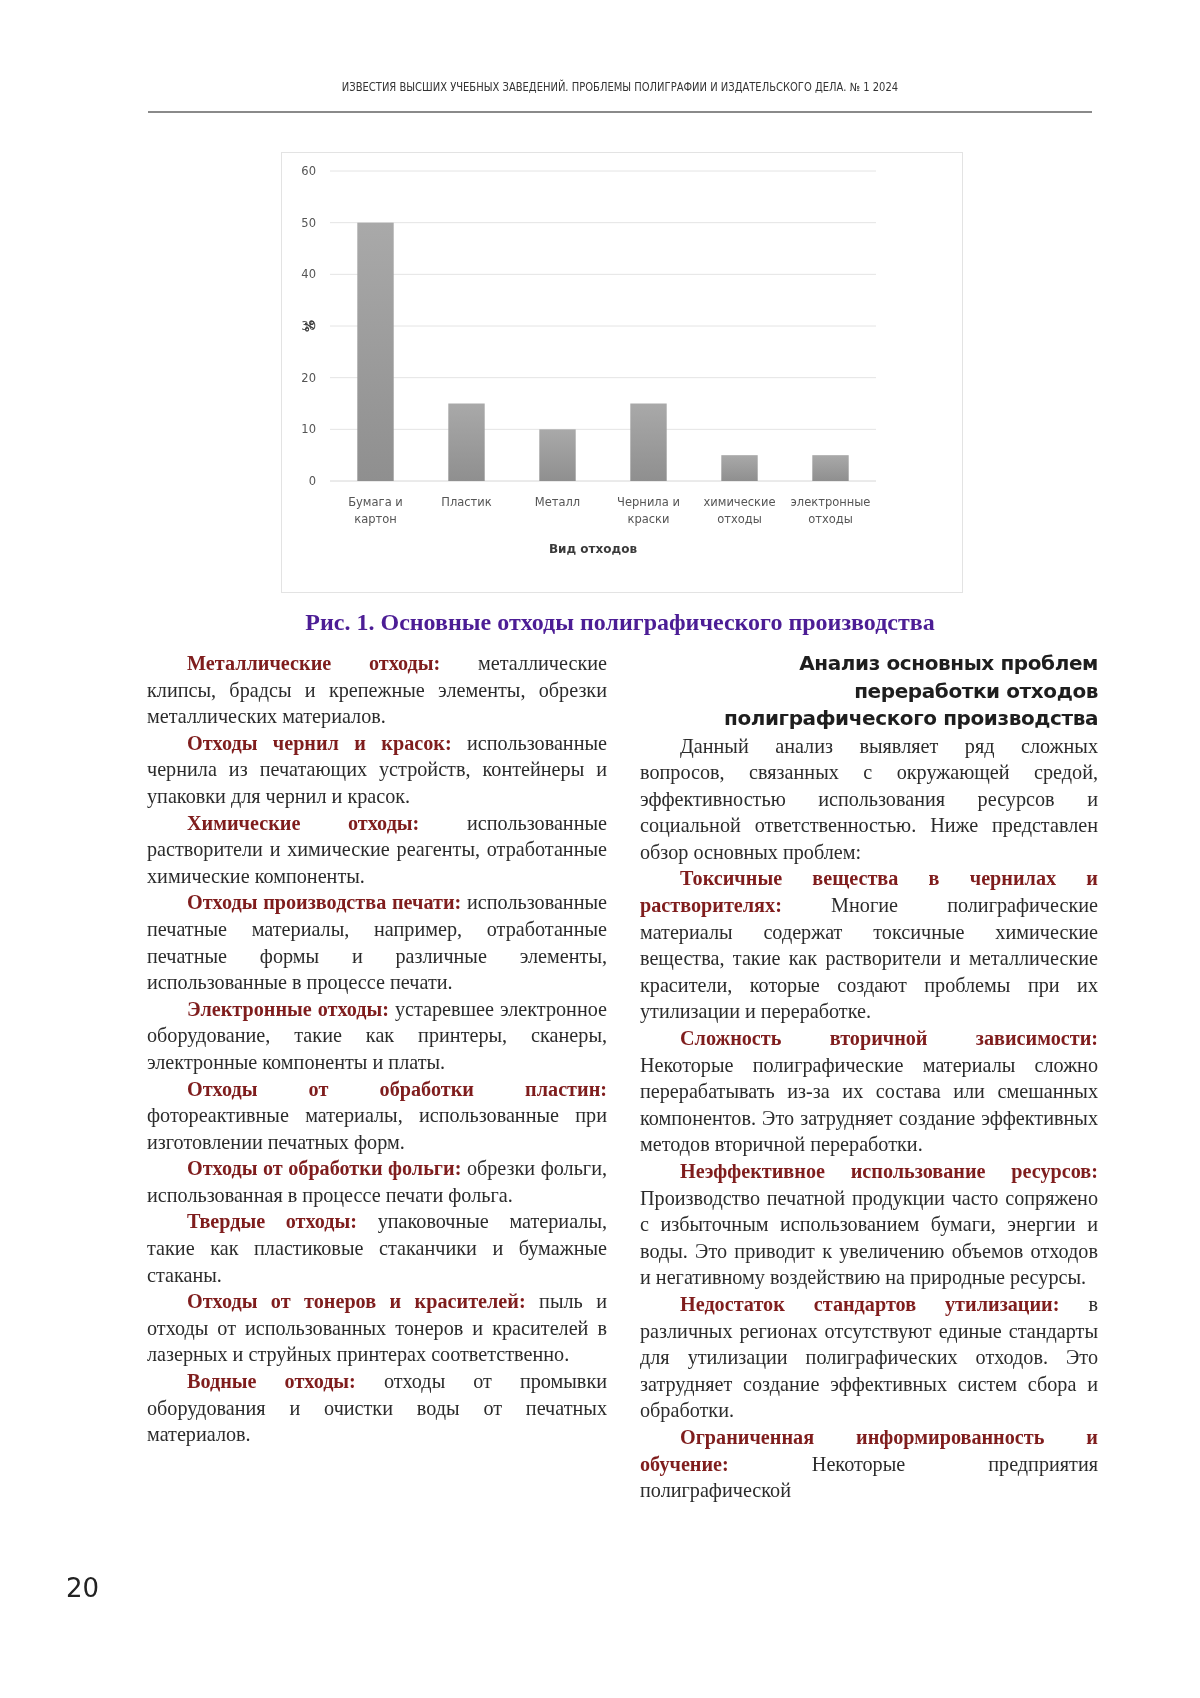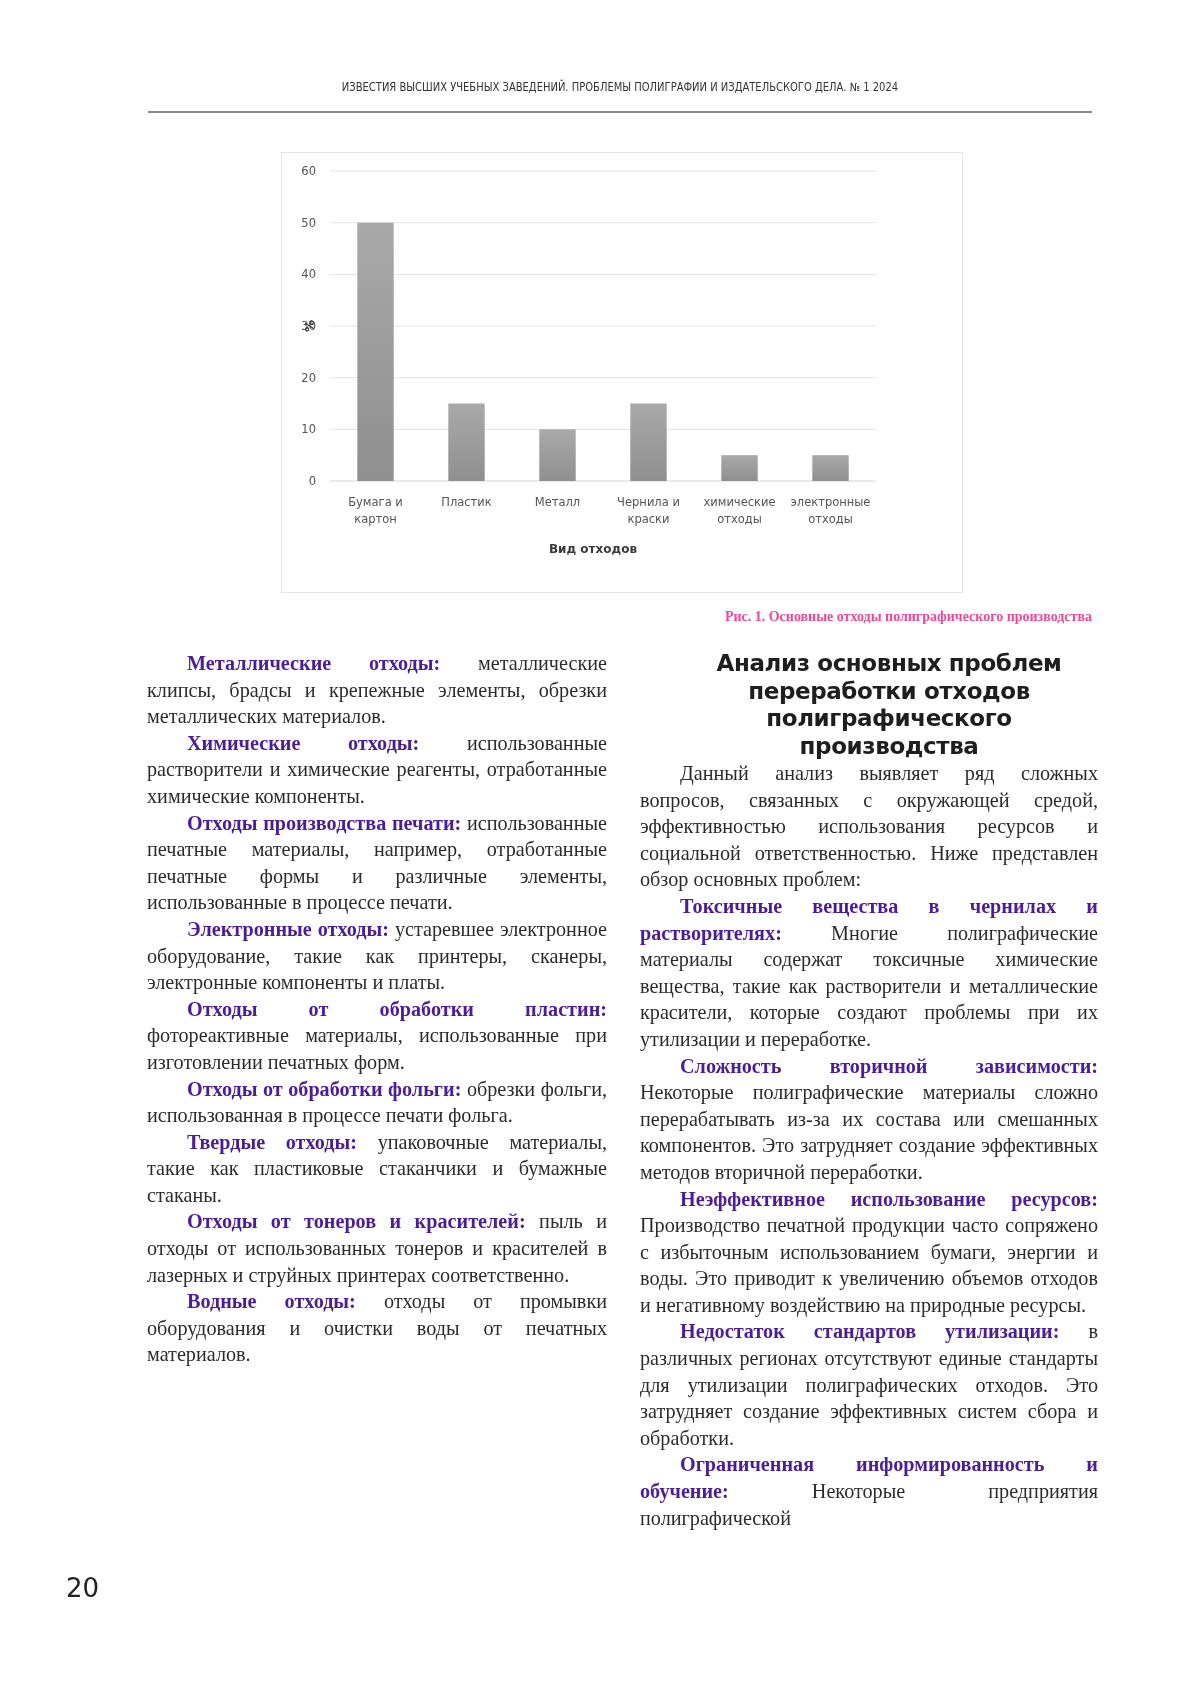--- a/index.html
+++ b/index.html
@@ -15,34 +15,34 @@
   .figure-frame {
     position: absolute; left: 281px; top: 152px; width: 682px; height: 441px;
     border: 1px solid #e3e3e3; box-sizing: border-box; background: #fff;
   }
   .figure-frame svg { position: absolute; left: 0; top: 0; }
   .tick-label { font-family: "DejaVu Sans", sans-serif; font-size: 11.5px; fill: #555; }
   .cat-label { font-family: "DejaVu Sans", sans-serif; font-size: 11.5px; fill: #555; }
   .axis-title { font-family: "DejaVu Sans", sans-serif; font-size: 12px; font-weight: bold; fill: #3a3a3a; }
 
   .fig-caption {
-    position: absolute; left: 148px; width: 944px; top: 609px; text-align: right;
-    font-family: "Liberation Serif", serif; font-weight: bold; font-size: 14px; color: #ec4899;
+    position: absolute; left: 148px; width: 944px; top: 609px; text-align: center;
+    font-family: "Liberation Serif", serif; font-weight: bold; font-size: 24px; color: #4c1d95;
   }
 
   .col { position: absolute; top: 650px; width: 460px;
     font-family: "Liberation Serif", serif; font-size: 20.2px; line-height: 26.6px; color: #2b2b2b;
     text-align: justify; hyphens: manual; }
   .col.left { left: 147px; }
   .col.right { left: 640px; width: 458px; }
   .col p { margin: 0; text-indent: 40px; }
-  .col p b { color: #4c1d95; }
+  .col p b { color: #7f1d1d; }
   .section-heading {
-    font-family: "DejaVu Sans", sans-serif; font-weight: bold; font-size: 23px; line-height: 27.5px;
-    color: #1e1e1e; margin: 0 0 0 40px; text-align: center; letter-spacing: -0.4px;
+    font-family: "DejaVu Sans", sans-serif; font-weight: bold; font-size: 20px; line-height: 27.5px;
+    color: #1e1e1e; margin: 0 0 0 40px; text-align: right; letter-spacing: -0.4px;
   }
   .page-number {
     position: absolute; left: 66px; top: 1573px;
     font-family: "DejaVu Sans", sans-serif; font-size: 26px; color: #222;
   }
 </style>
 </head>
 <body>
 
 <div class="running-head">ИЗВЕСТИЯ ВЫСШИХ УЧЕБНЫХ ЗАВЕДЕНИЙ. ПРОБЛЕМЫ ПОЛИГРАФИИ И ИЗДАТЕЛЬСКОГО ДЕЛА. № 1 2024</div>
@@ -92,20 +92,21 @@
       </g>
     <text id="ylabel" class="axis-title" x="32" y="173" text-anchor="middle" transform="rotate(-90 32 173)">%</text>
     <text id="xlabel" class="axis-title" x="311" y="400" text-anchor="middle">Вид отходов</text>
   </svg>
 </div>
 
 <div class="fig-caption">Рис. 1. Основные отходы полиграфического производства</div>
 
 <div class="col left">
   <p><b>Металлические отходы:</b><span> металлические клипсы, брадсы и крепежные элементы, обрезки металлических материалов.</span></p>
+  <p><b>Отходы чернил и красок:</b><span> использованные чернила из печатающих устройств, контейнеры и упаковки для чернил и красок.</span></p>
   <p><b>Химические отходы:</b><span> использованные растворители и химические реагенты, отработанные химические компоненты.</span></p>
   <p><b>Отходы производства печати:</b><span> использованные печатные материалы, например, отработанные печатные формы и различные элементы, использованные в процессе печати.</span></p>
   <p><b>Электронные отходы:</b><span> устаревшее электронное оборудование, такие как принтеры, сканеры, электронные компоненты и платы.</span></p>
   <p><b>Отходы от обработки пластин:</b><span> фотореактивные материалы, использованные при изготовлении печатных форм.</span></p>
   <p><b>Отходы от обработки фольги:</b><span> обрезки фольги, использованная в процессе печати фольга.</span></p>
   <p><b>Твердые отходы:</b><span> упаковочные материалы, такие как пластиковые стаканчики и бумажные стаканы.</span></p>
   <p><b>Отходы от тонеров и красителей:</b><span> пыль и отходы от использованных тонеров и красителей в лазерных и струйных принтерах соответственно.</span></p>
   <p><b>Водные отходы:</b><span> отходы от промывки оборудования и очистки воды от печатных материалов.</span></p>
 </div>
 

